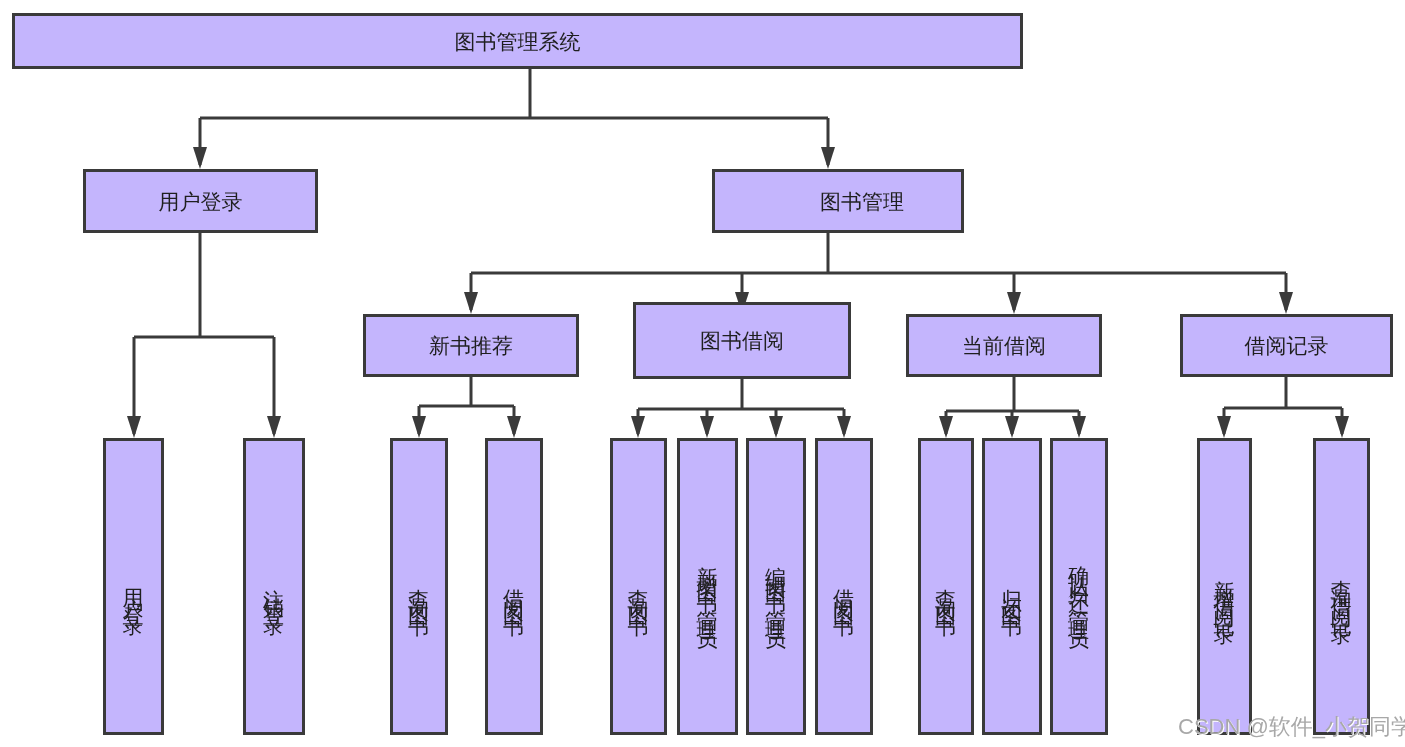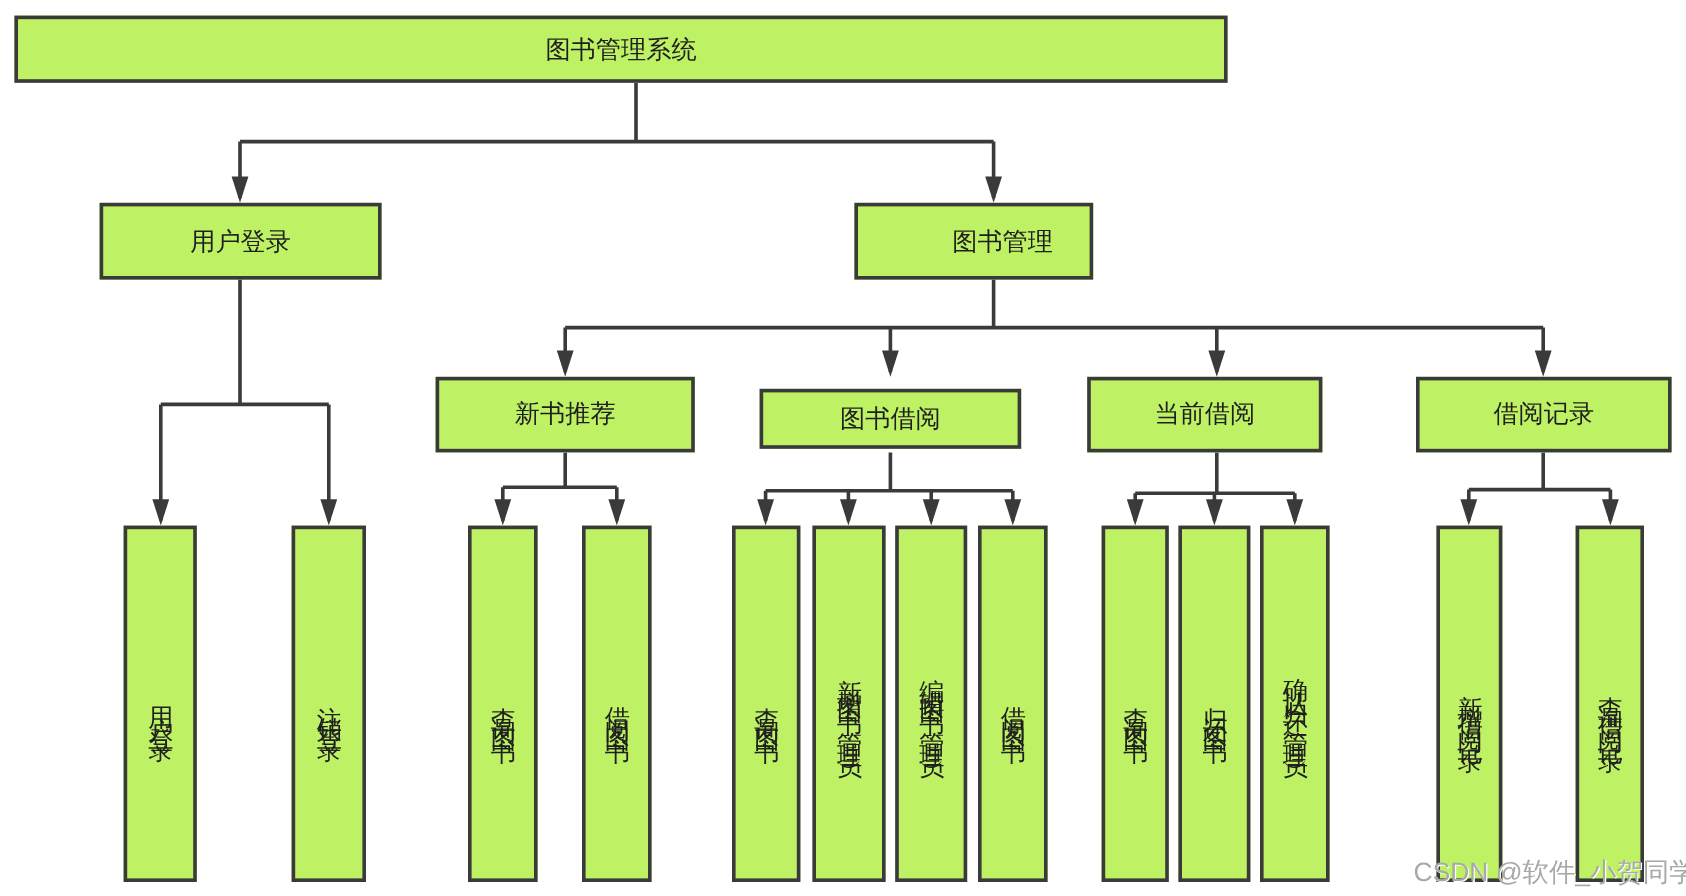--- a/index.html
+++ b/index.html
@@ -14,21 +14,21 @@
   #connectors {
     position: absolute;
     left: 0; top: 0;
     width: 1405px; height: 747px;
     z-index: 0;
   }
   .node {
     position: absolute;
     box-sizing: border-box;
     border: 3px solid #3a3a3a;
-    background: #bef264;
+    background: #c4b5fd;
     display: flex;
     align-items: center;
     justify-content: center;
     color: #1f1f1f;
     font-size: 21px;
     line-height: 1;
     z-index: 1;
     text-align: center;
   }
   .leaf {
@@ -82,24 +82,24 @@
       <polygon points="1005,416 1019,416 1012,438"></polygon>
       <polygon points="1072,416 1086,416 1079,438"></polygon>
       <polygon points="1217,416 1231,416 1224,438"></polygon>
       <polygon points="1335,416 1349,416 1342,438"></polygon>
     </g>
   </svg>
 
   <div class="node" style="left:12px; top:13px; width:1011px; height:56px;">图书管理系统</div>
 
   <div class="node" style="left:83px; top:169px; width:235px; height:64px;">用户登录</div>
-  <div class="node" style="left:712px; top:169px; width:199px; height:64px;padding-left:48px;">图书管理</div>
+  <div class="node" style="left:712px; top:169px; width:252px; height:64px;padding-left:48px;">图书管理</div>
 
   <div class="node" style="left:363px; top:314px; width:216px; height:63px;">新书推荐</div>
-  <div class="node" style="left:633px; top:324px; width:218px; height:50px;">图书借阅</div>
+  <div class="node" style="left:633px; top:302px; width:218px; height:77px;">图书借阅</div>
   <div class="node" style="left:906px; top:314px; width:196px; height:63px;">当前借阅</div>
   <div class="node" style="left:1180px; top:314px; width:213px; height:63px;">借阅记录</div>
 
   <div class="node leaf" style="left:103px; top:438px; width:61px; height:297px;">用户登录</div>
   <div class="node leaf" style="left:243px; top:438px; width:62px; height:297px;">注销登录</div>
 
   <div class="node leaf" style="left:390px; top:438px; width:58px; height:297px;">查询图书</div>
   <div class="node leaf" style="left:485px; top:438px; width:58px; height:297px;">借阅图书</div>
 
   <div class="node leaf" style="left:610px; top:438px; width:57px; height:297px;">查询图书</div>

